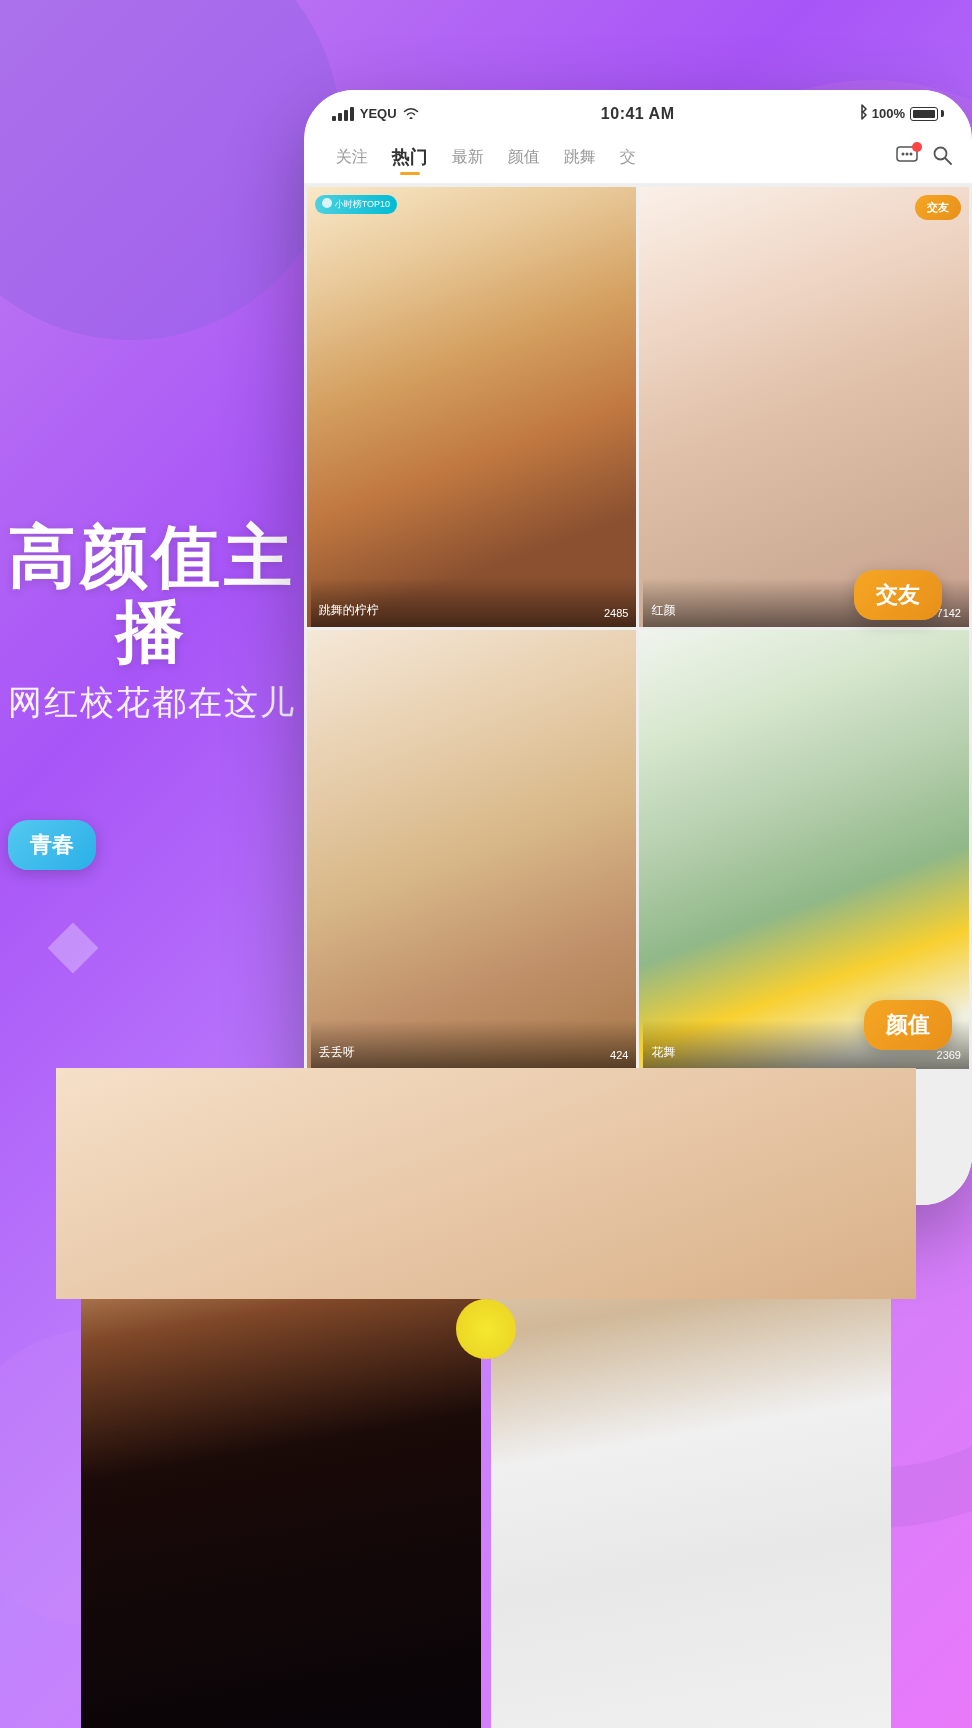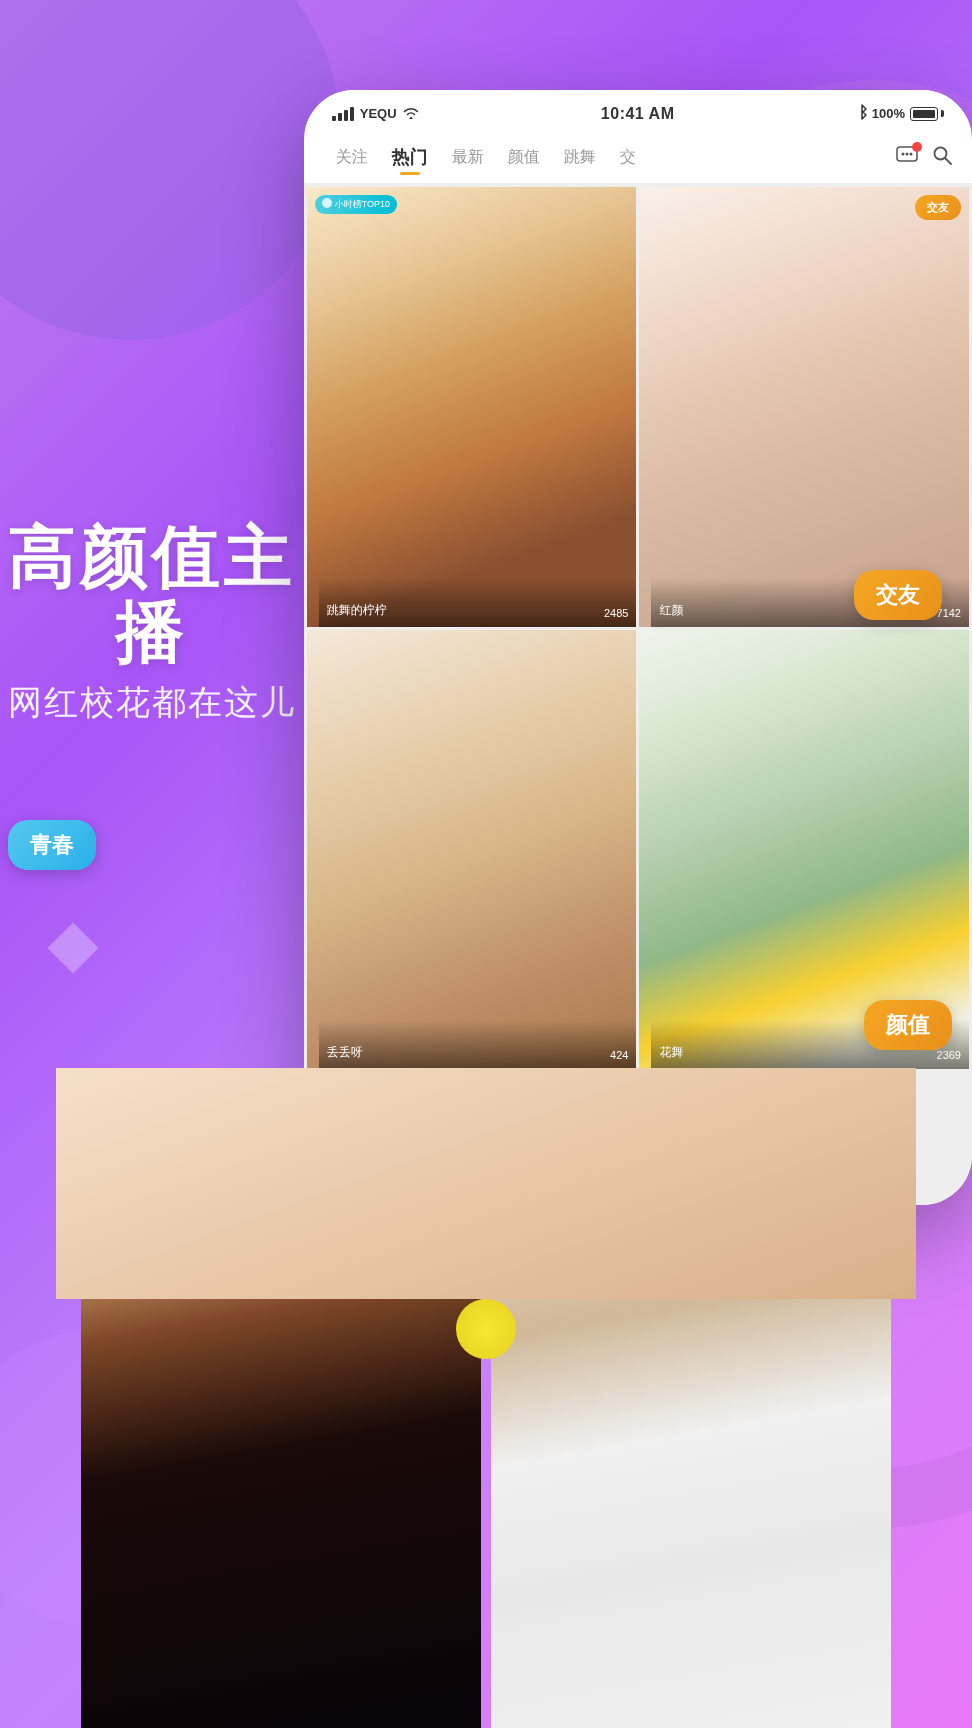--- a/index.html
+++ b/index.html
@@ -290,21 +290,21 @@
     .stream-card {
       position: relative;
       overflow: hidden;
       background: #ddd;
       aspect-ratio: 3/4;
     }
 
     .stream-card-overlay {
       position: absolute;
       bottom: 0;
-      left: 12px;
+      left: 4px;
       right: 0;
       background: linear-gradient(transparent, rgba(0,0,0,0.5));
       padding: 24px 8px 8px;
       display: flex;
       align-items: flex-end;
       justify-content: space-between;
     }
 
     .stream-name {
       color: white;

